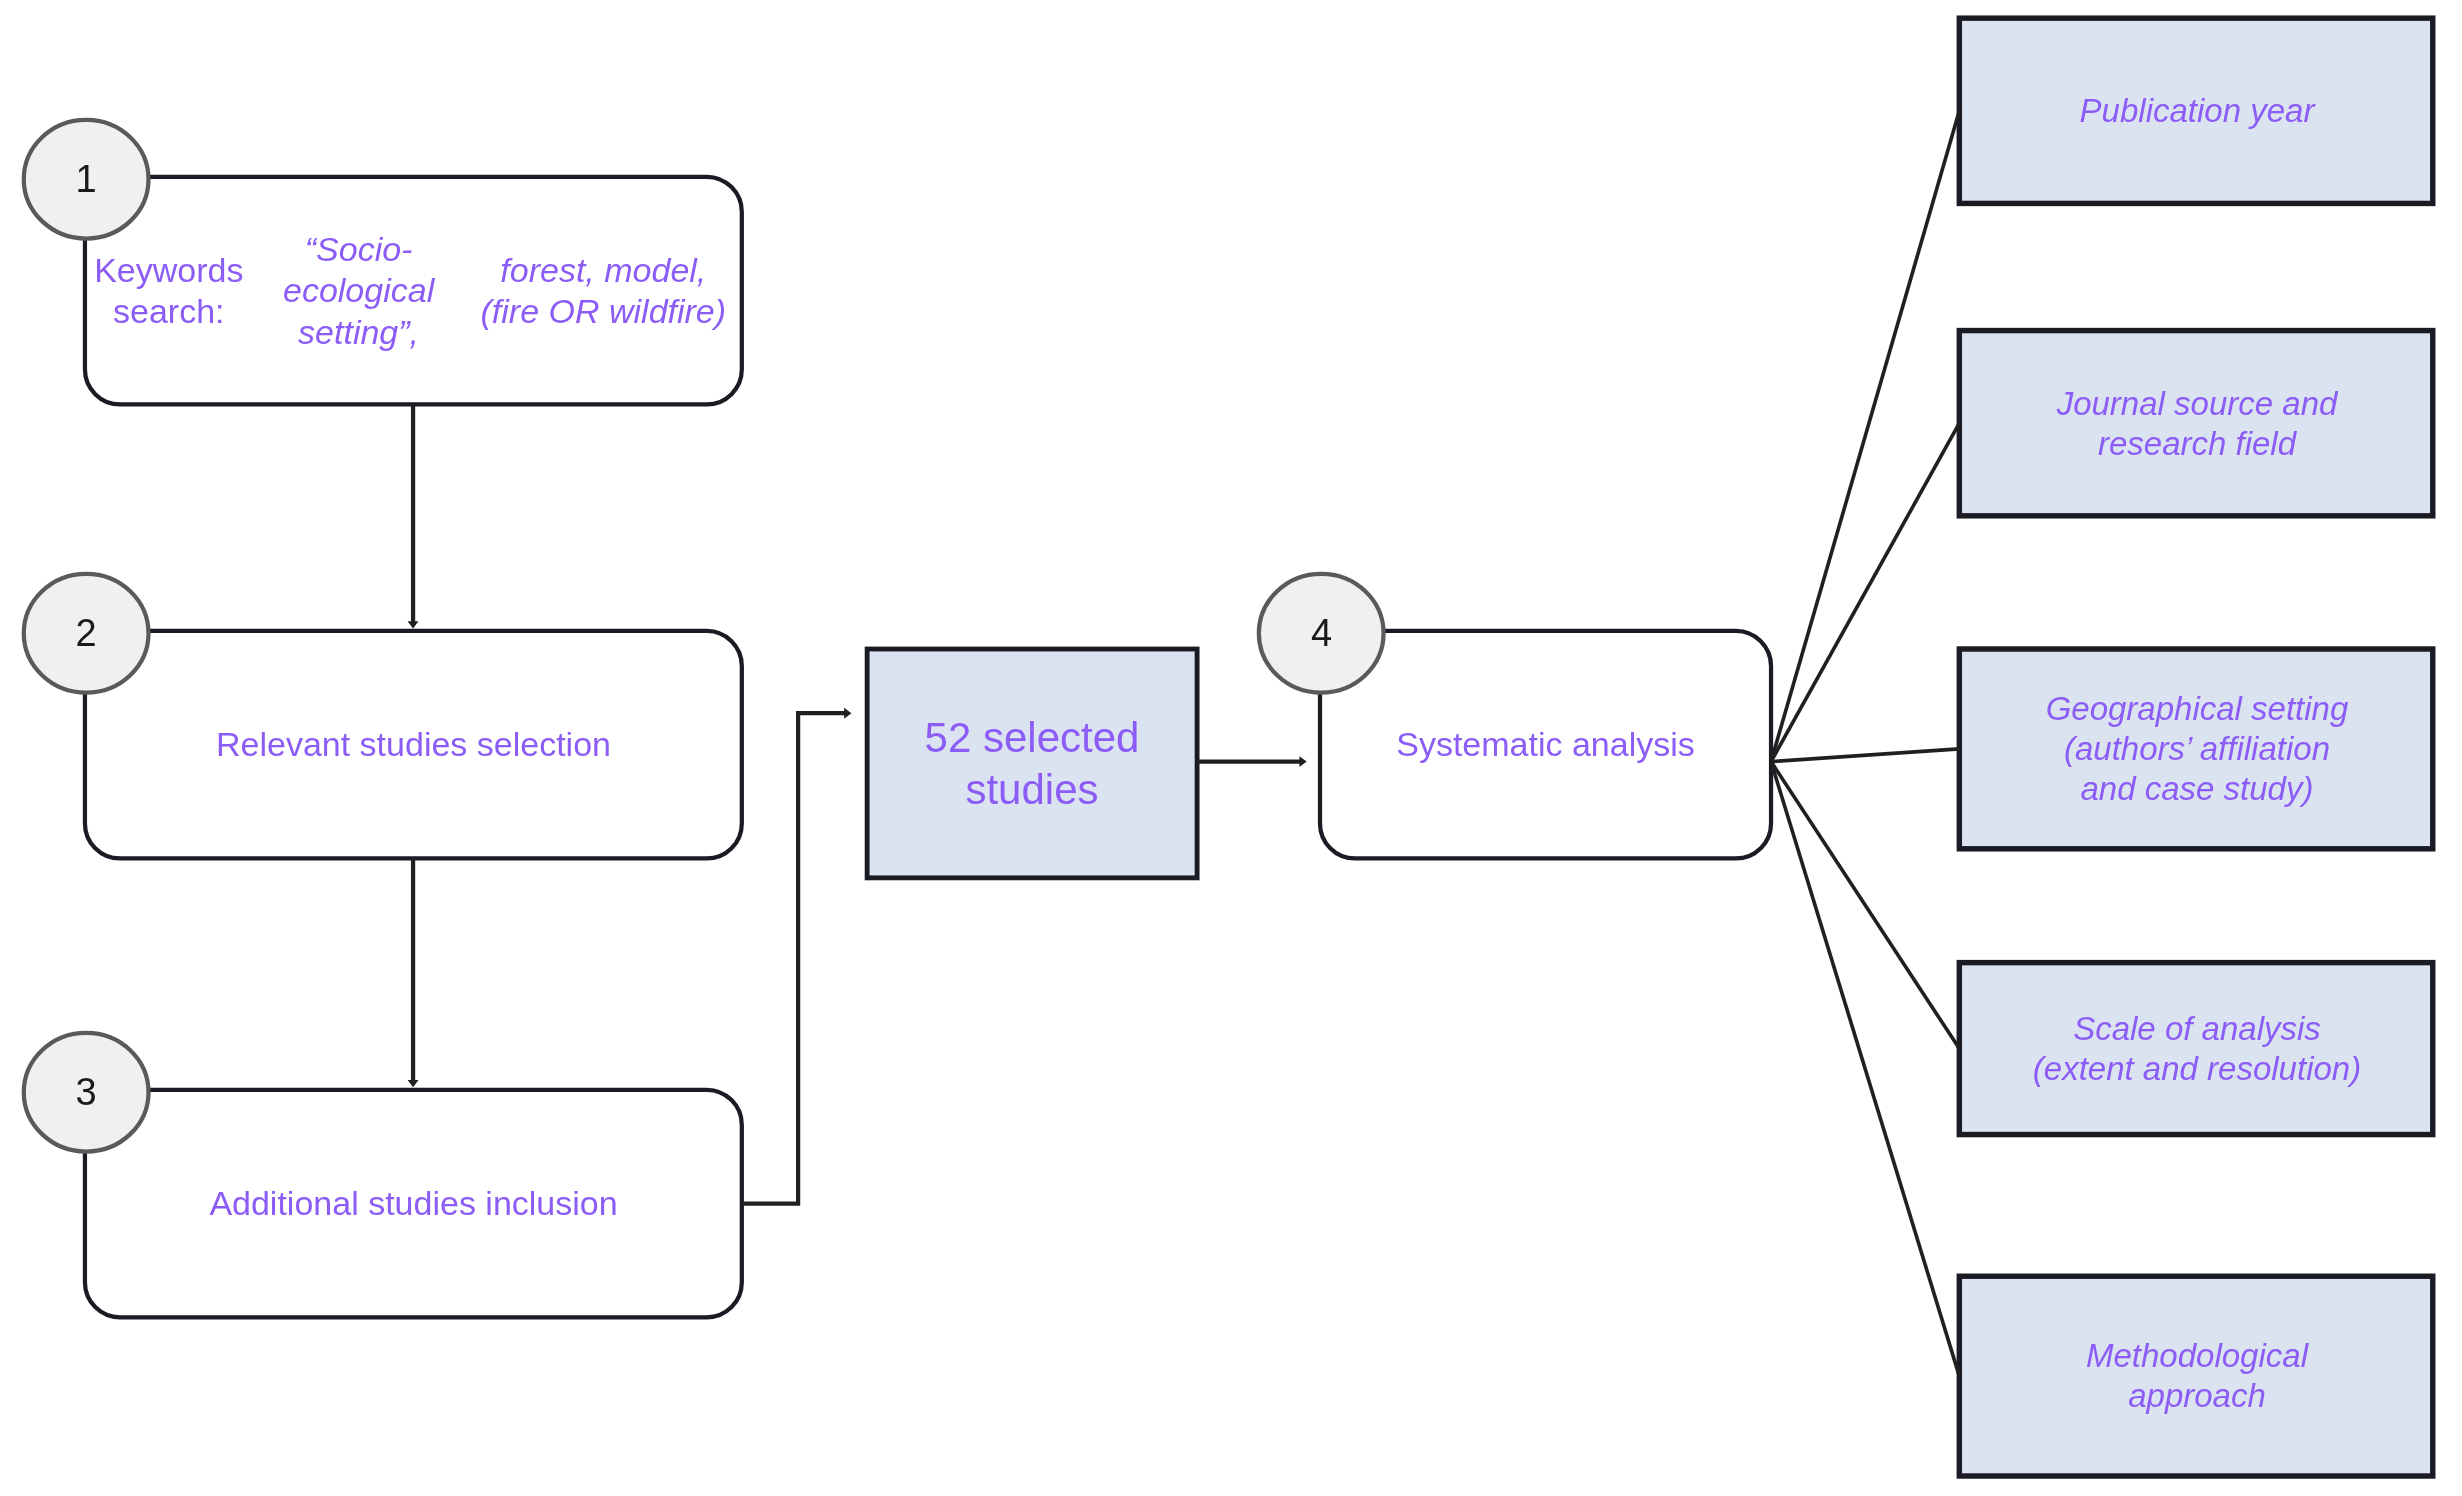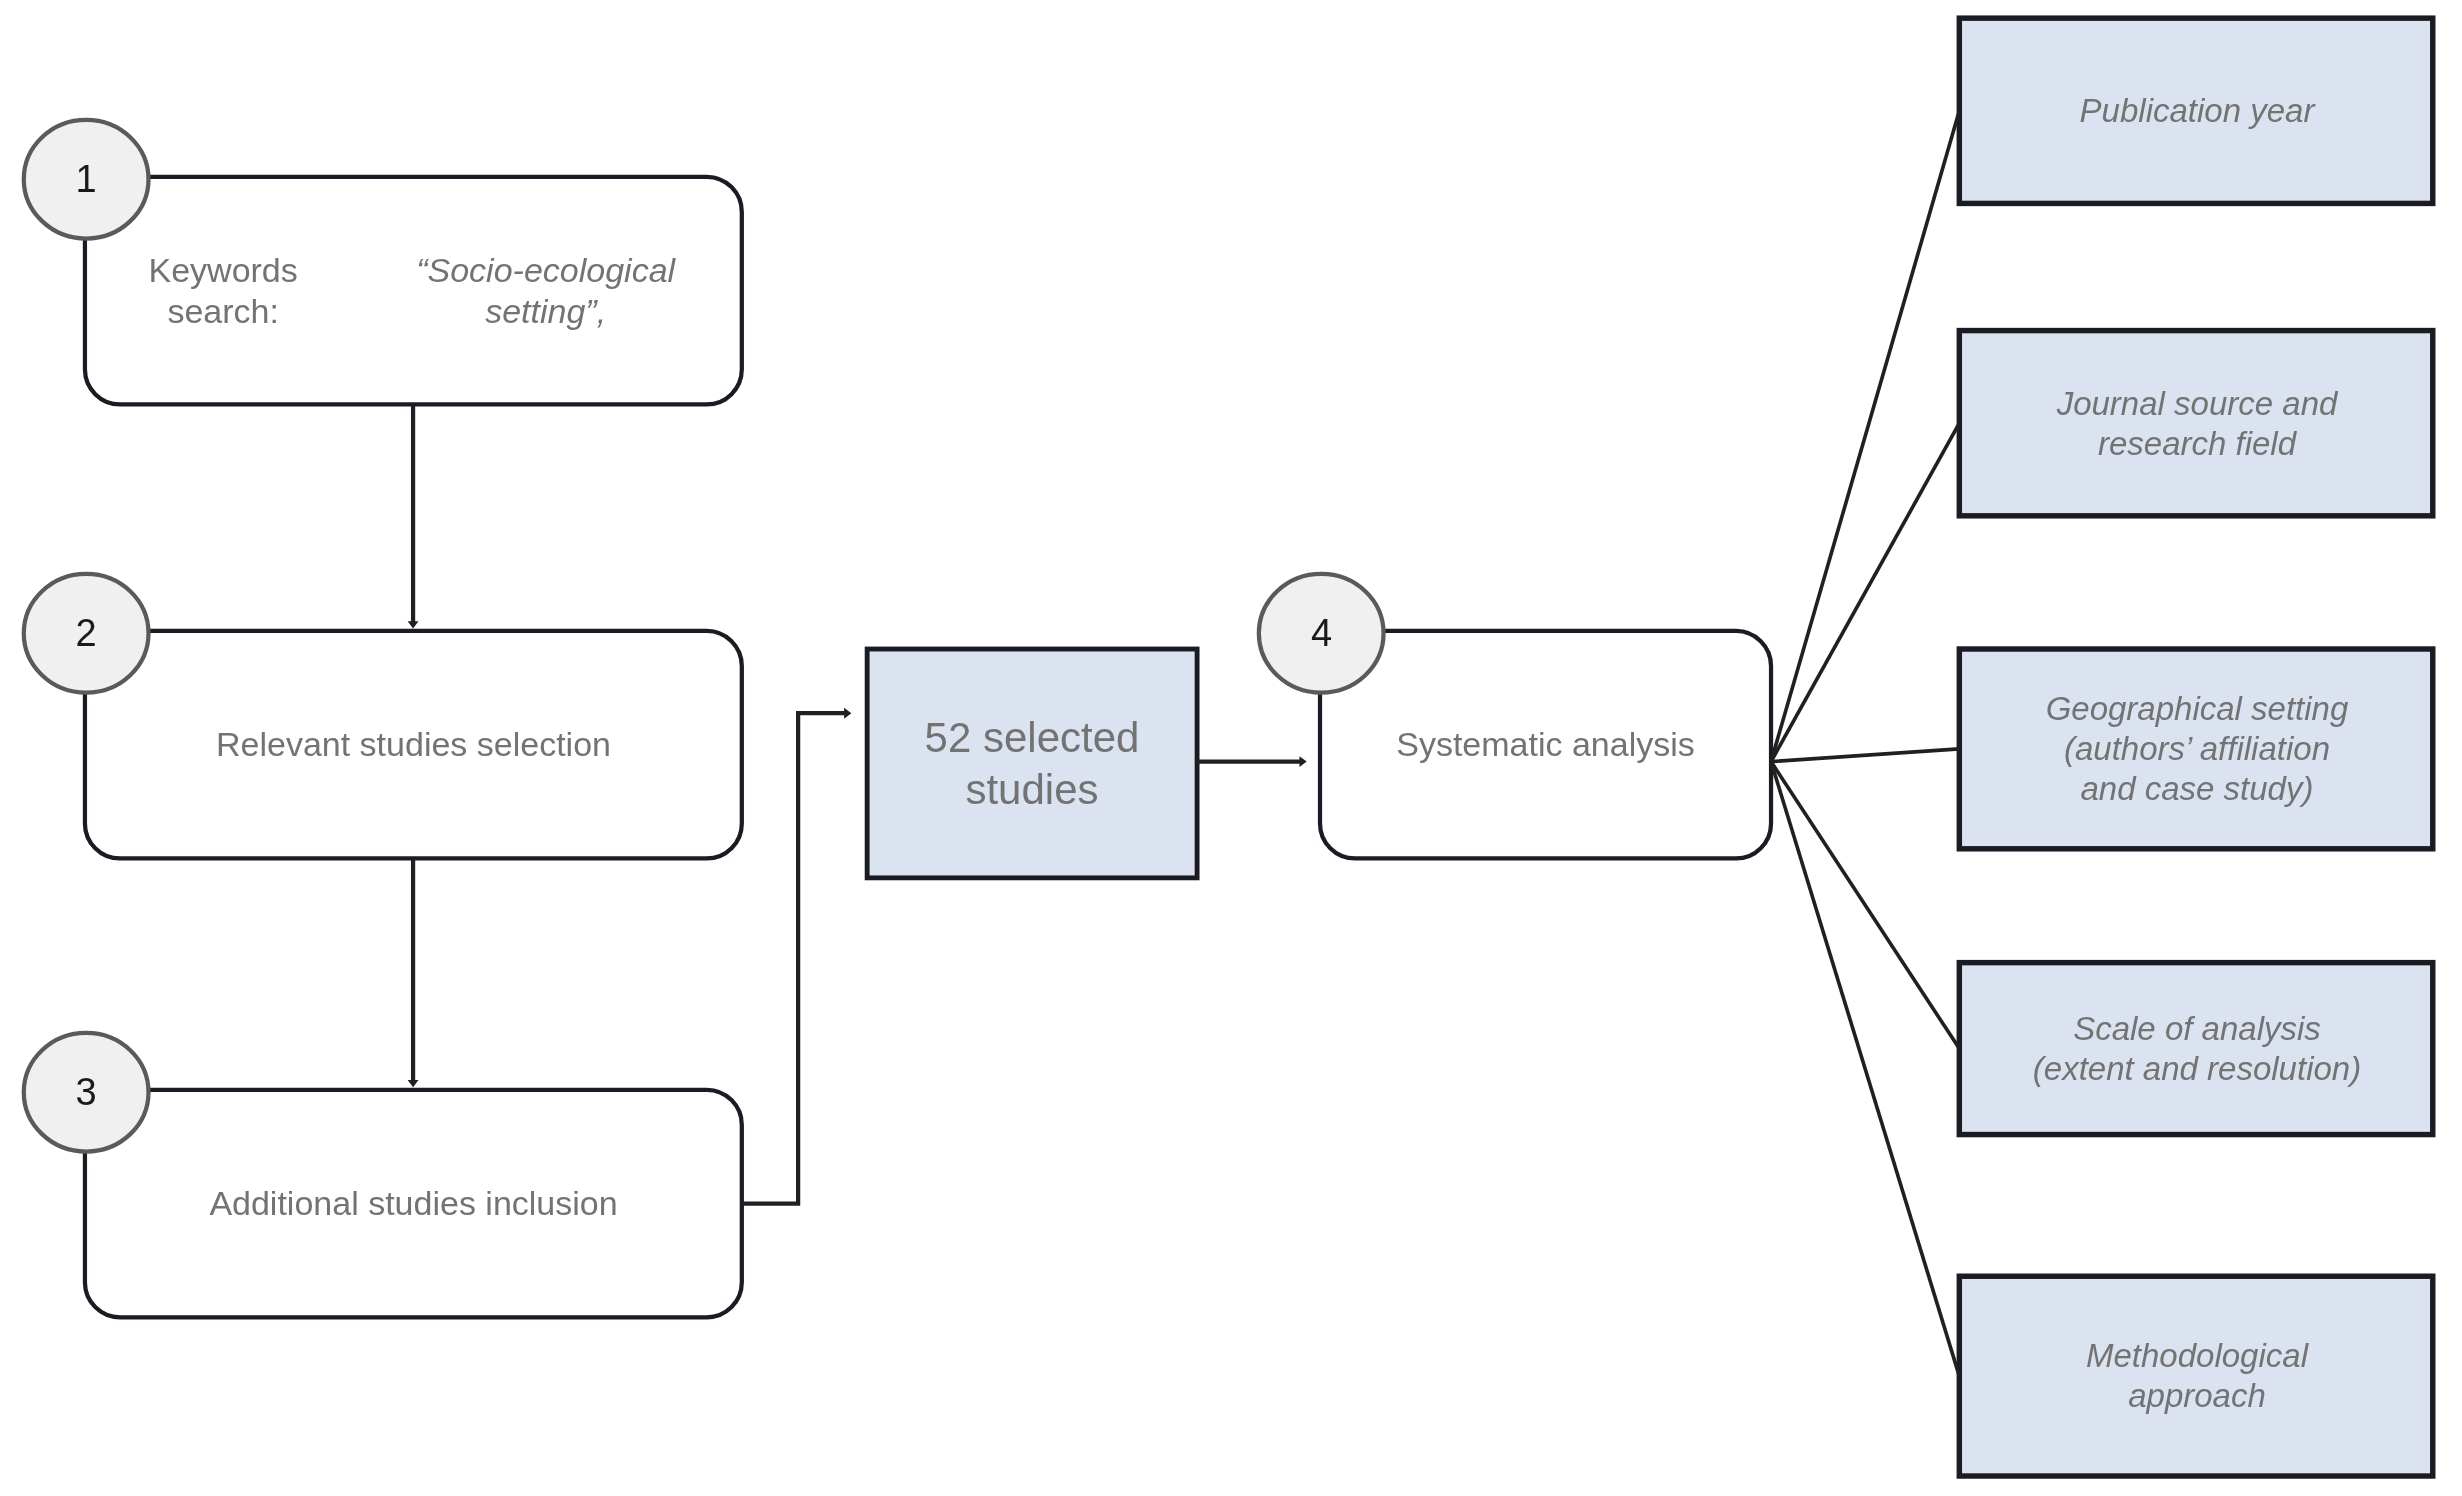--- a/index.html
+++ b/index.html
@@ -23,21 +23,21 @@
     top: 0;
     width: 2462px;
     height: 1496px;
   }
   .node-text {
     position: absolute;
     display: flex;
     align-items: center;
     justify-content: center;
     text-align: center;
-    color: #737373;
+    color: #8b5cf6;
     line-height: 1.22;
     white-space: pre-line;
     pointer-events: none;
   }
   .t-step {
     font-size: 34px;
     font-style: normal;
   }
   .t-step-italic-block {
     font-size: 34px;
@@ -116,20 +116,21 @@
 
     <ellipse cx="142" cy="296" rx="103" ry="98" fill="#f0f0f0" stroke="#5a5a5a" stroke-width="7"></ellipse>
     <ellipse cx="142" cy="1046" rx="103" ry="98" fill="#f0f0f0" stroke="#5a5a5a" stroke-width="7"></ellipse>
     <ellipse cx="142" cy="1804" rx="103" ry="98" fill="#f0f0f0" stroke="#5a5a5a" stroke-width="7"></ellipse>
     <ellipse cx="2182" cy="1046" rx="103" ry="98" fill="#f0f0f0" stroke="#5a5a5a" stroke-width="7"></ellipse>
   </svg>
 
   <div class="node-text t-step-italic-block" style="left:91px; top:183px; width:645px; height:216px; flex-direction:row;">
     <span class="lead">Keywords search:</span>
     <span class="ital">“Socio-ecological setting”,</span>
+    <span class="ital">forest, model, (fire OR wildfire)</span>
   </div>
 
   <div class="node-text t-step" style="left:91px; top:1096px; width:645px; height:216px;">Additional studies inclusion</div>
 
   <div class="node-text t-step" style="left:91px; top:637px; width:645px; height:216px;">Relevant studies selection</div>
 
   <div class="node-text t-step" style="left:1326px; top:637px; width:439px; height:216px;">Systematic analysis</div>
 
   <div class="node-text t-chip" style="left:872px; top:654px; width:320px; height:219px;">52 selected
 studies</div>

